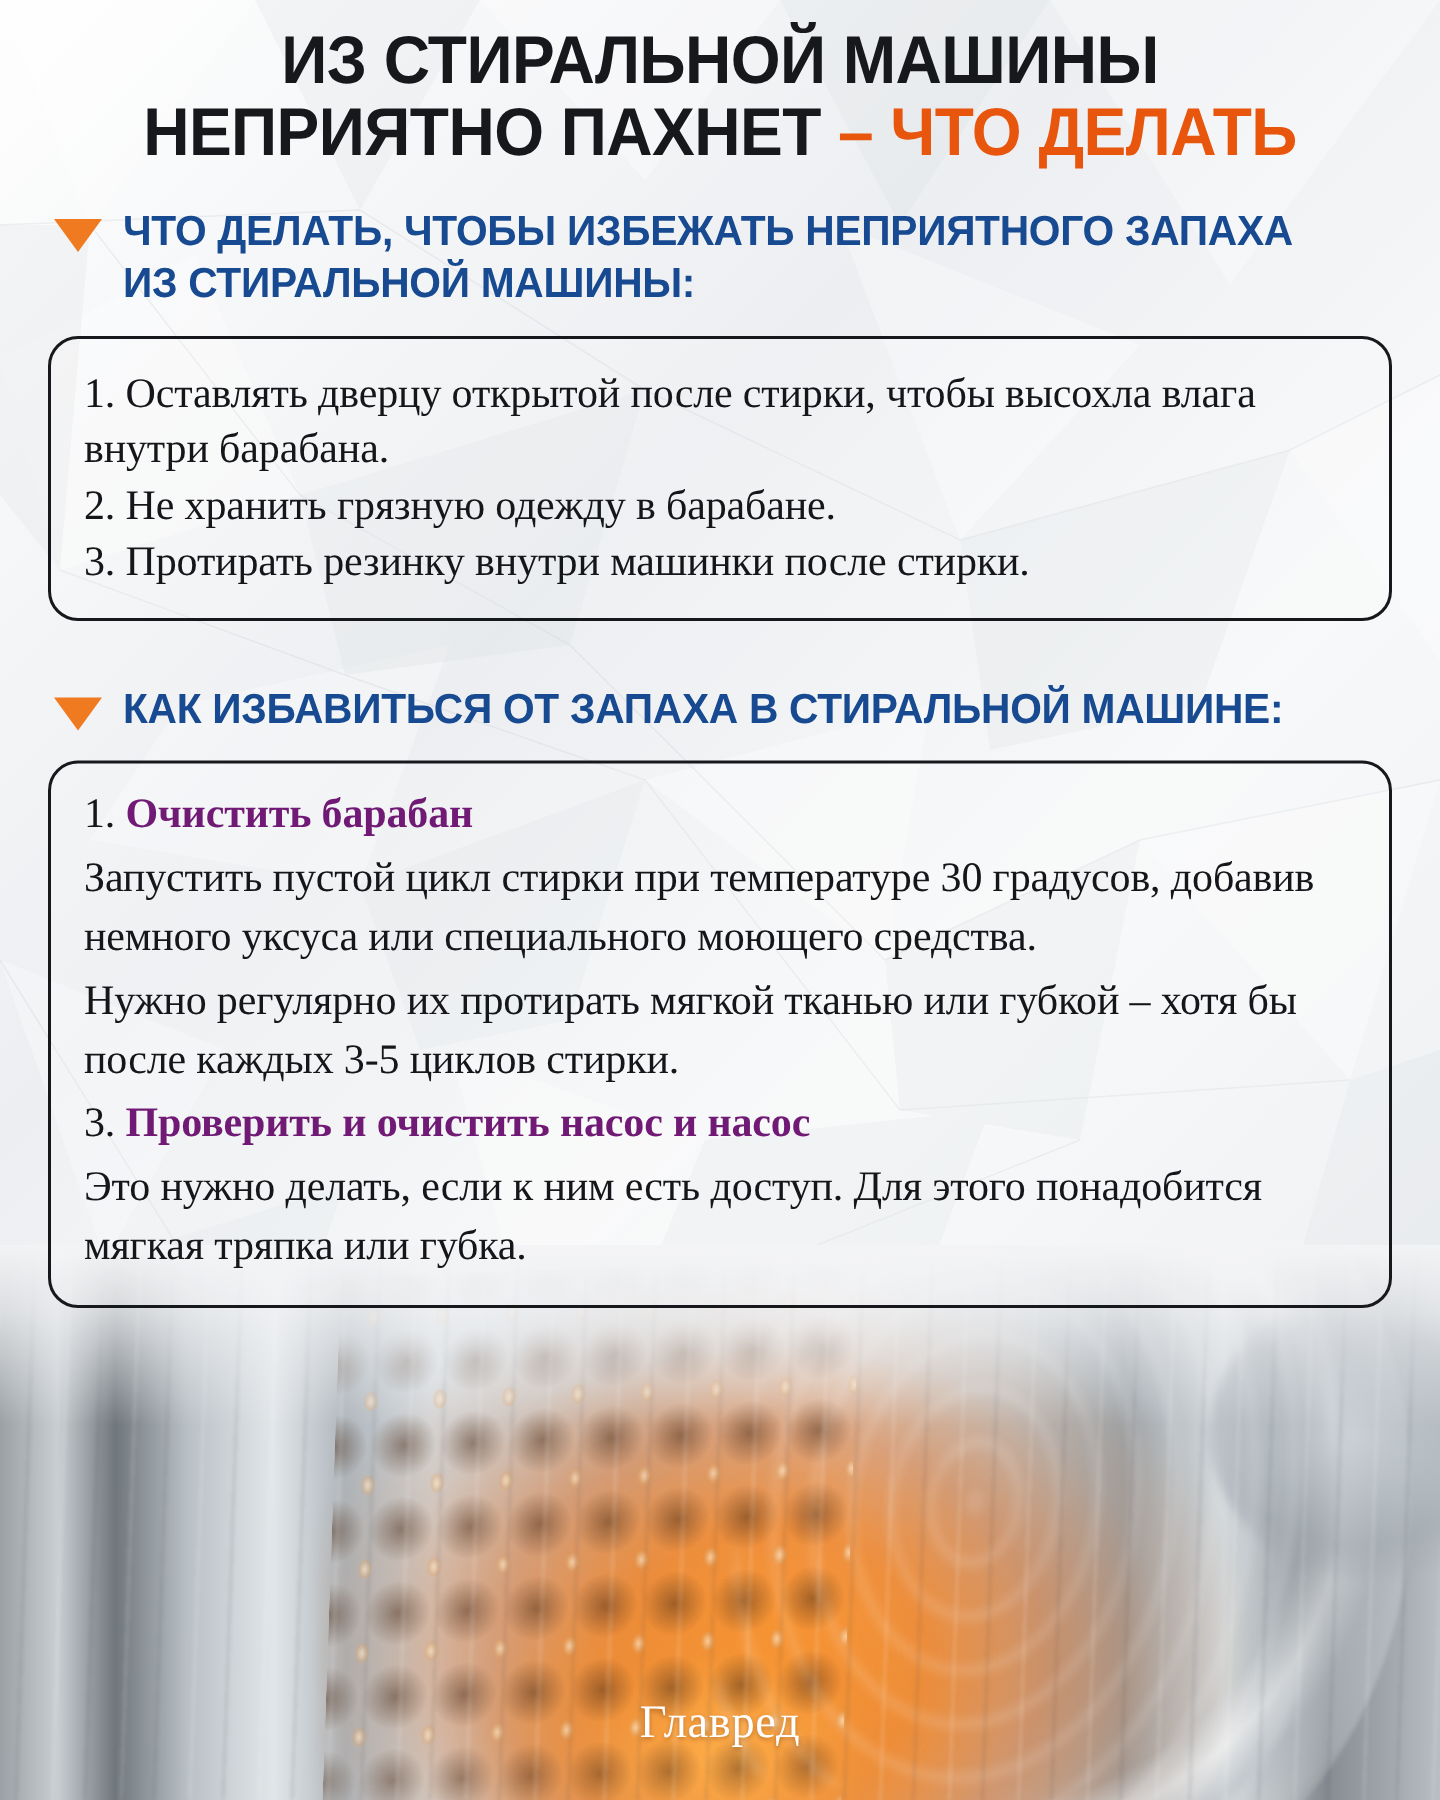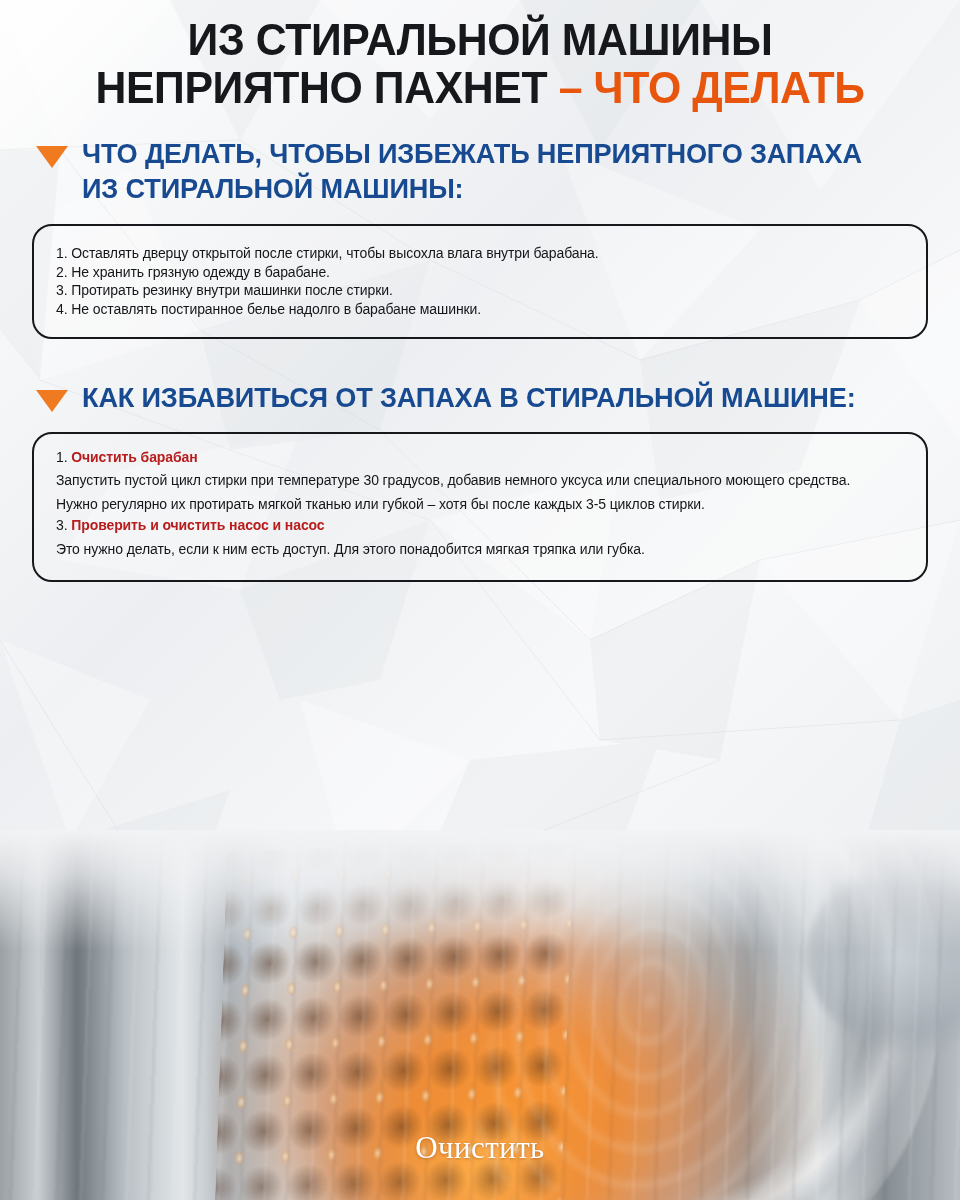--- a/index.html
+++ b/index.html
@@ -158,29 +158,30 @@
 
   .card {
     margin:16px 32px 0 32px;
     border:2px solid #17181c;
     border-radius:20px;
     background:rgba(255,255,255,.14);
     padding:18px 22px 18px 22px;
   }
 
   .card p {
-    font-size:14px;
+    font-size:28px;
     line-height:1.34;
     color:#15161a;
     letter-spacing:-0.1px;
+    font-family:Liberation Serif, serif;
   }
   .card.tight p { margin:0; }
   .card.loose p { margin:0 0 2px 0; }
   .card.loose p.lead { margin-top:4px; }
-  .sub { color:#b91c1c; font-weight:bold; }
+  .sub { color:#701a75; font-weight:bold; }
 
   
   #section-1 { margin-top:26px; }
   #section-2 { margin-top:42px; }
   #card-1 { margin-top:17px; }
   #card-2 { margin-top:16px; padding-top:14px; padding-bottom:18px; }
   #card-2 p { line-height:1.40; }
 </style>
 </head>
 <body>
@@ -229,41 +230,40 @@
       <div class="ph-steel"></div>
       <div class="ph-glow"></div>
       <div class="ph-glow2"></div>
       <div class="ph-holes"></div>
       <div class="ph-rim"></div>
       <div class="ph-rim2"></div>
       <div class="ph-swirl"></div>
       <div class="ph-vstreaks"></div>
       <div class="ph-fade-top"></div>
     </div>
-    <div class="watermark">Очистить</div>
+    <div class="watermark">Главред</div>
   </div>
 
   <div class="content">
 
     <h1 class="title">
       <span>ИЗ СТИРАЛЬНОЙ МАШИНЫ</span><br>
       <span>НЕПРИЯТНО ПАХНЕТ </span><span class="accent">– ЧТО ДЕЛАТЬ</span>
     </h1>
 
     <div class="section" id="section-1">
       <div class="sec-head">
         <span class="tri"></span>
         <div class="sec-head-text">ЧТО ДЕЛАТЬ, ЧТОБЫ ИЗБЕЖАТЬ НЕПРИЯТНОГО ЗАПАХА ИЗ СТИРАЛЬНОЙ МАШИНЫ:</div>
       </div>
 
       <div class="card tight" id="card-1">
         <p>1. Оставлять дверцу открытой после стирки, чтобы высохла влага внутри барабана.</p>
         <p>2. Не хранить грязную одежду в барабане.</p>
         <p>3. Протирать резинку внутри машинки после стирки.</p>
-        <p>4. Не оставлять постиранное белье надолго в барабане машинки.</p>
       </div>
     </div>
 
     <div class="section" id="section-2">
       <div class="sec-head">
         <span class="tri"></span>
         <div class="sec-head-text">КАК ИЗБАВИТЬСЯ ОТ ЗАПАХА В СТИРАЛЬНОЙ МАШИНЕ:</div>
       </div>
 
       <div class="card loose" id="card-2">

